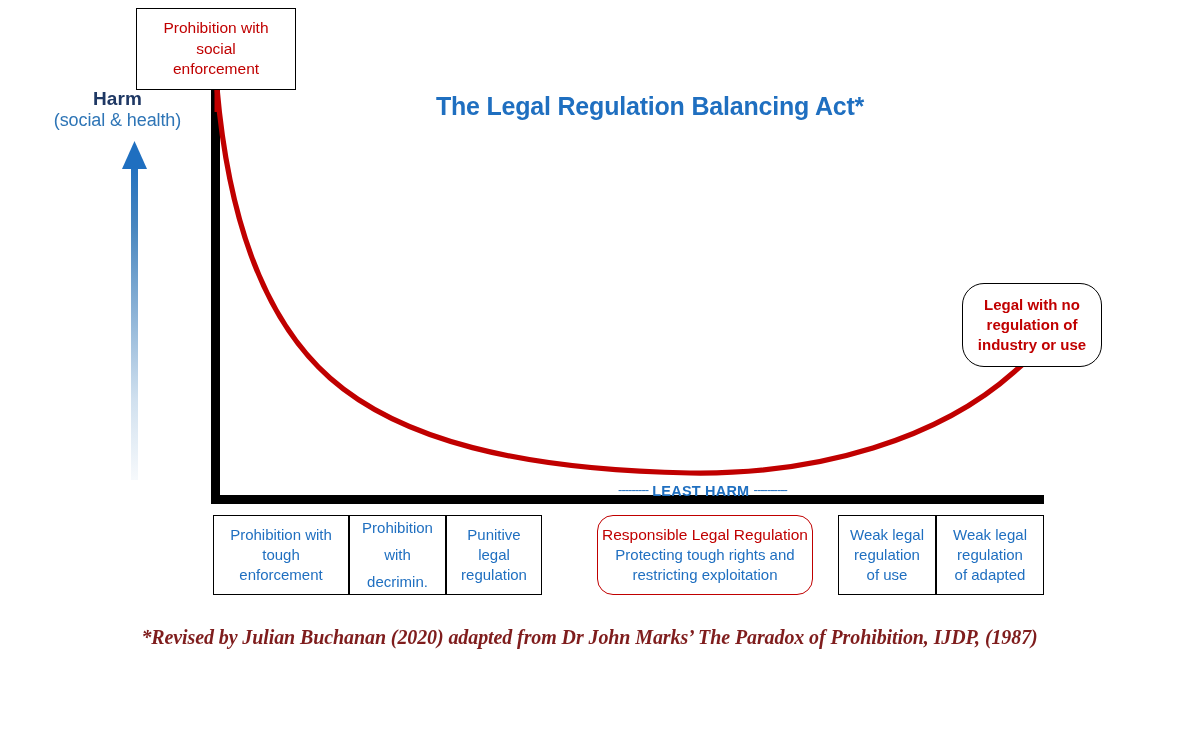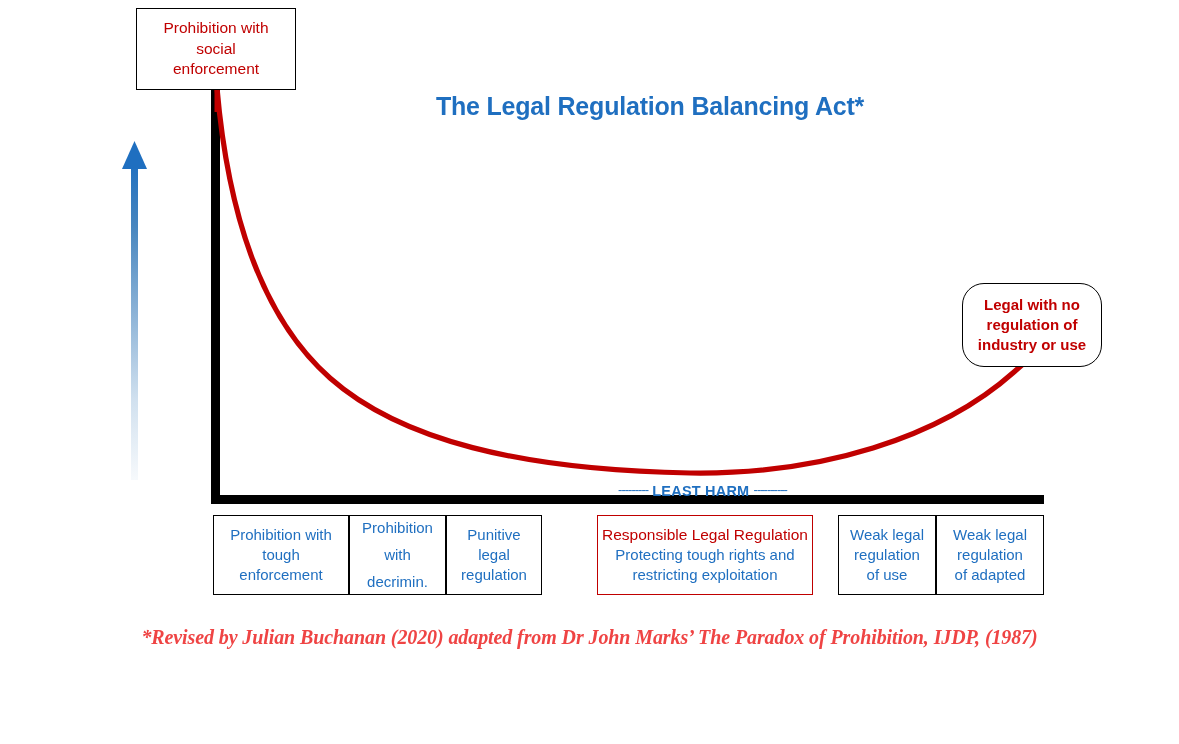--- a/index.html
+++ b/index.html
@@ -141,38 +141,39 @@
     padding: 2px 4px;
   }
   .cat-line {
     font-size: 15px;
     color: #1f6fc0;
     line-height: 1.32;
     white-space: nowrap;
   }
   .cat-box.red-box {
     border-color: #c00000;
+    border-radius: 16px;
   }
   .cat-line.red {
     color: #c00000;
     font-size: 15.5px;
   }
 
   
   .citation {
     position: absolute;
     left: 0;
     top: 626px;
     width: 1179px;
     text-align: center;
     font-family: "Liberation Serif", serif;
     font-size: 20px;
     font-style: italic;
     font-weight: bold;
-    color: #ef4444;
+    color: #7f1d1d;
     letter-spacing: -.1px;
   }
 </style>
 </head>
 <body>
 
 <div id="stage">
 
   <svg id="plot-svg" viewBox="0 0 1179 744">
     <defs>
@@ -196,20 +197,24 @@
 
     <line x1="216.5" y1="88" x2="216.5" y2="112" stroke="#c00000" stroke-width="4"></line>
 
     <path d="M 217,88
              C 228,215 262,318 330,378
              C 400,440 520,470 690,473
              C 820,475 940,438 1014,372
              L 1040,349" fill="none" stroke="#c00000" stroke-width="5.2" stroke-linecap="round" stroke-linejoin="round"></path>
   </svg>
 
+  <div class="axis-label-block">
+    <div class="axis-label-main">Harm</div>
+    <div class="axis-label-sub">(social &amp; health)</div>
+  </div>
 
   <div class="chart-title">The Legal Regulation Balancing Act*</div>
 
   <div class="callout" id="callout-prohibition">
     <div class="callout-text">
       <span>Prohibition with</span><br>
       <span>social</span><br>
       <span>enforcement</span>
     </div>
   </div>

